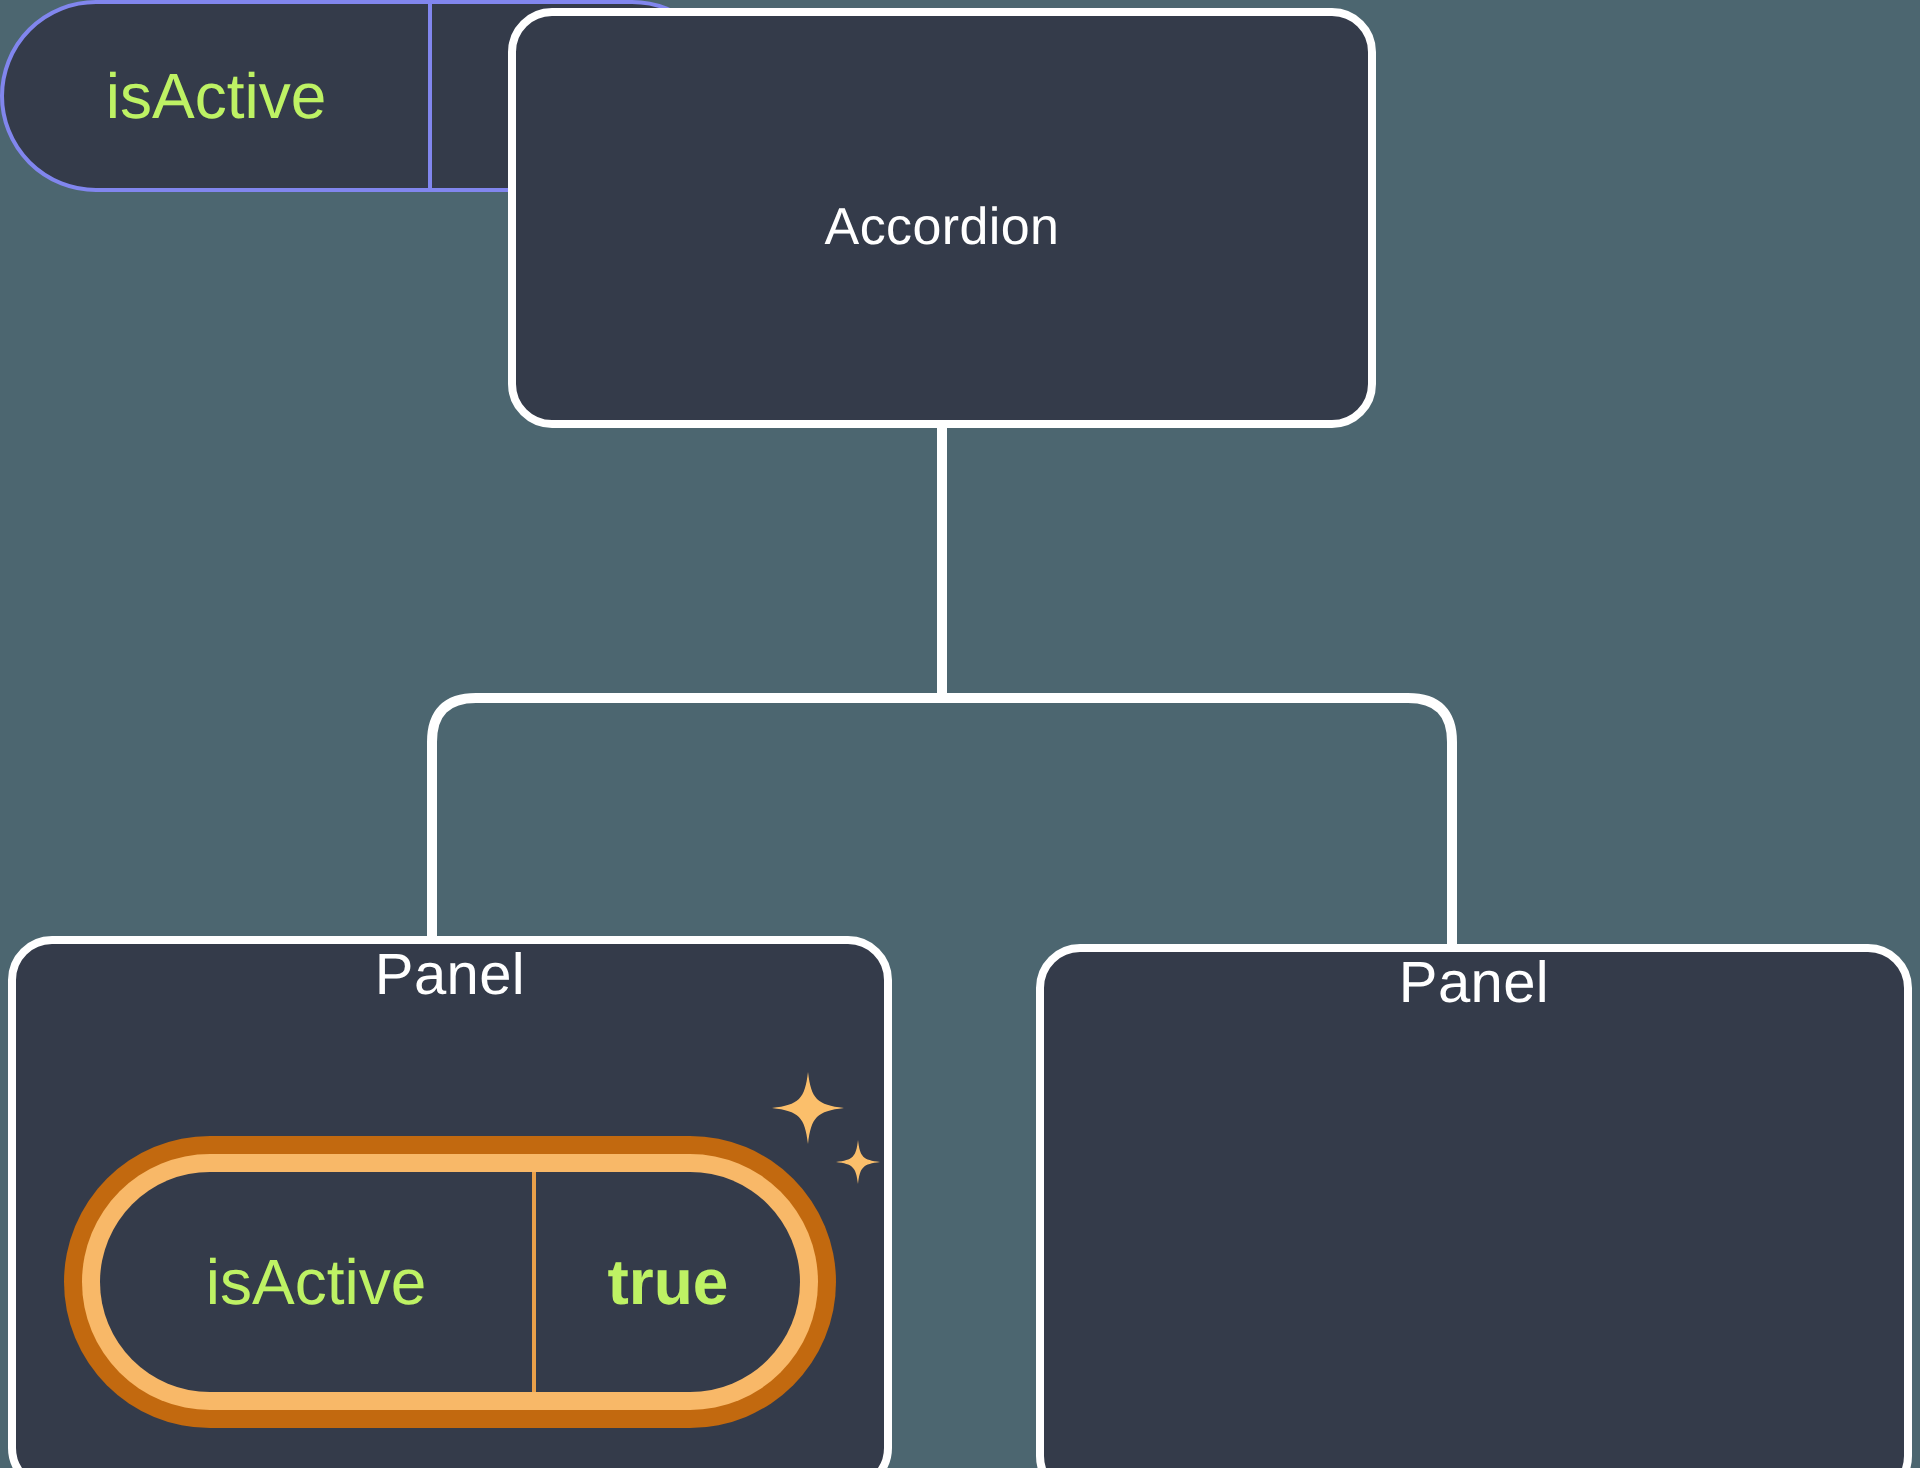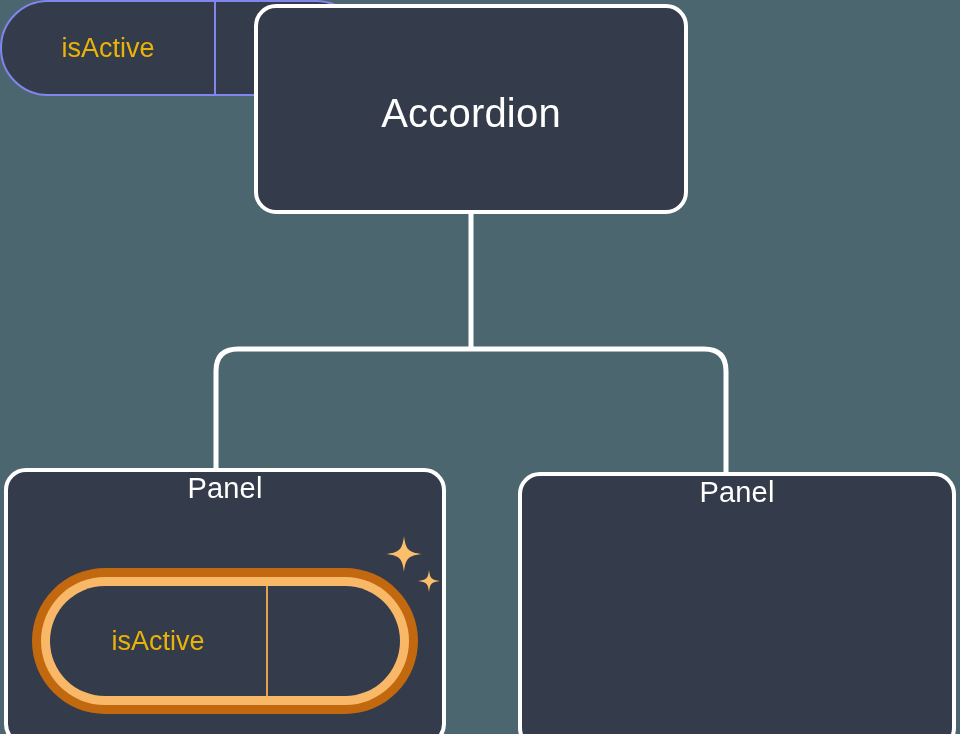--- a/index.html
+++ b/index.html
@@ -49,21 +49,21 @@
   }
 
   #node-accordion {
     left: 254px;
     top: 4px;
     width: 434px;
     height: 210px;
     border-radius: 22px;
   }
   #node-accordion .node-title {
-    font-size: 40px;
+    font-size: 26px;
     line-height: 210px;
   }
 
   .panel-node {
     height: 278px;
     border-radius: 22px;
   }
   #node-panel-left {
     left: 4px;
     top: 468px;
@@ -92,22 +92,22 @@
     box-sizing: border-box;
     border-radius: 999px;
     background: #343b4a;
   }
 
   .badge-cell {
     display: flex;
     align-items: center;
     justify-content: center;
     box-sizing: border-box;
-    font-size: 27px;
-    color: #eab308;
+    font-size: 32px;
+    color: #bef264;
     white-space: nowrap;
   }
   .badge-cell.value-bold {
     font-weight: 700;
   }
 
   
   #badge-right {
     left: 558px;
     top: 594px;
@@ -188,20 +188,21 @@
   </div>
 
   <div class="node panel-node" id="node-panel-right">
     <div class="node-title">Panel</div>
   </div>
 
   <div class="badge-wrap" id="badge-left-ring">
     <div id="badge-left-inner-ring">
       <div class="badge" id="badge-left">
         <div class="badge-cell prop-name">isActive</div>
+        <div class="badge-cell prop-value value-bold">true</div>
       </div>
     </div>
   </div>
 
   <svg id="sparkles" viewBox="0 0 70 74" width="70" height="74" aria-hidden="true">
     <path d="M 28 2 C 29.6 15.5 32.5 18.4 46 20 C 32.5 21.6 29.6 24.5 28 38 C 26.4 24.5 23.5 21.6 10 20 C 23.5 18.4 26.4 15.5 28 2 Z" fill="#fbbf6b"></path>
     <path d="M 53 36 C 54 44.5 55.5 46 64 47 C 55.5 48 54 49.5 53 58 C 52 49.5 50.5 48 42 47 C 50.5 46 52 44.5 53 36 Z" fill="#fbbf6b"></path>
   </svg>
 
   <div class="badge" id="badge-right">

